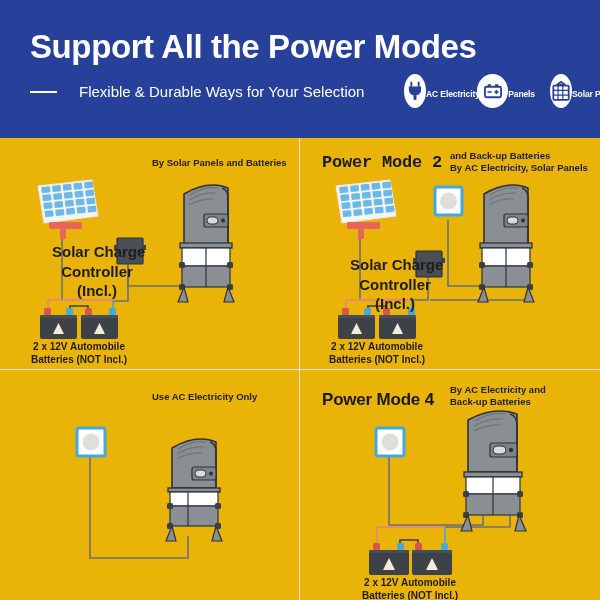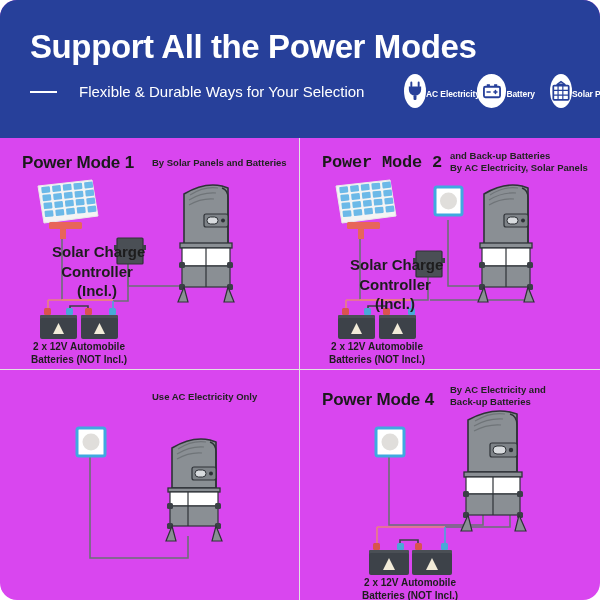--- a/index.html
+++ b/index.html
@@ -3,21 +3,21 @@
 <meta charset="utf-8">
 <style>
   html,body{margin:0;padding:0;}
   body{
     width:600px;height:600px;
     background:#ffffff;
     font-family:"Liberation Sans", sans-serif;
     overflow:hidden;
     position:relative;
   }
-  #page{width:600px;height:600px;position:relative;overflow:hidden;background:#d946ef;border-radius:17px;}
+  #page{width:600px;height:600px;position:relative;overflow:hidden;background:#eab308;}
 
   
   .header{
     position:absolute;left:0;top:0;width:600px;height:138px;
     background:#27409a;
     overflow:hidden;
   }
   .header-title{
     position:absolute;left:30px;top:28px;
     font-size:33px;font-weight:bold;color:#ffffff;
@@ -104,21 +104,21 @@
       <div class="hdr-icon-cell">
         <div class="hdr-badge">
           <svg width="22" height="22" viewBox="0 0 24 24">
             <rect x="3.2" y="7.4" width="17.6" height="11.4" rx="1.6" fill="none" stroke="#27409a" stroke-width="2"></rect>
             <rect x="6.3" y="4.6" width="3.4" height="2.6" fill="#27409a"></rect>
             <rect x="14.3" y="4.6" width="3.4" height="2.6" fill="#27409a"></rect>
             <path d="M6.6 13.1 h3.3" stroke="#27409a" stroke-width="1.8" stroke-linecap="round"></path>
             <path d="M14.1 13.1 h3.3 M15.75 11.45 v3.3" stroke="#27409a" stroke-width="1.8" stroke-linecap="round"></path>
           </svg>
         </div>
-        <div class="hdr-ic-label">Battery</div>
+        <div class="hdr-ic-label">Panels</div>
       </div>
 
       <div class="hdr-icon-cell">
         <div class="hdr-badge">
           <svg width="22" height="22" viewBox="0 0 24 24">
             <path d="M12 1.6 l4.4 3.4 h-8.8 z" fill="none" stroke="#27409a" stroke-width="1.5" stroke-linejoin="round"></path>
             <path d="M9.8 3.3 h4.4" stroke="#27409a" stroke-width="1.1"></path>
             <rect x="3.6" y="6.2" width="16.8" height="15.6" rx="1" fill="none" stroke="#27409a" stroke-width="1.9"></rect>
             <path d="M8.8 6.2 v15.6 M14 6.2 v15.6 M3.6 11.4 h16.8 M3.6 16.6 h16.8" stroke="#27409a" stroke-width="1.3"></path>
           </svg>
@@ -126,21 +126,20 @@
         <div class="hdr-ic-label">Solar Panels</div>
       </div>
 
     </div>
   </div>
 
   <div class="divider-v"></div>
   <div class="divider-h"></div>
 
   <div class="panel" id="panel-1">
-    <div class="mode-title" style="left:22px;top:15px;">Power Mode 1</div>
     <div class="mode-desc" style="left:152px;top:19px;">By Solar Panels and Batteries</div>
 
     <svg class="fig" viewBox="0 0 299 231">
 
       <g stroke-linecap="butt" fill="none">
         <path d="M62 101 V162" stroke="#6b7076" stroke-width="1.6"></path>
         <path d="M62 162 H113" stroke="#e8827f" stroke-width="1.6"></path>
         <path d="M48 162 V172" stroke="#e8827f" stroke-width="1.6"></path>
         <path d="M48 162 H113" stroke="#e8827f" stroke-width="1.6"></path>
         <path d="M128 126 V163 H113 " stroke="#6b7076" stroke-width="1.6"></path>

